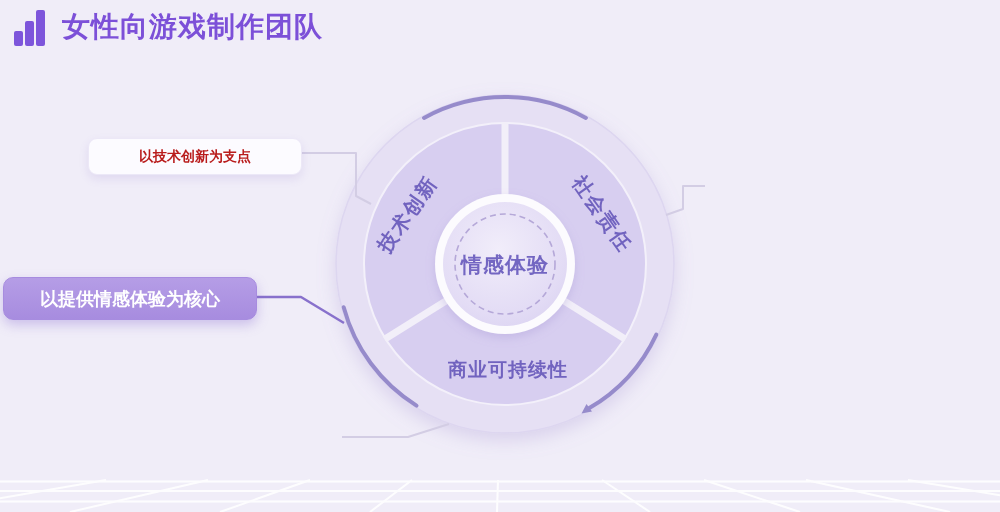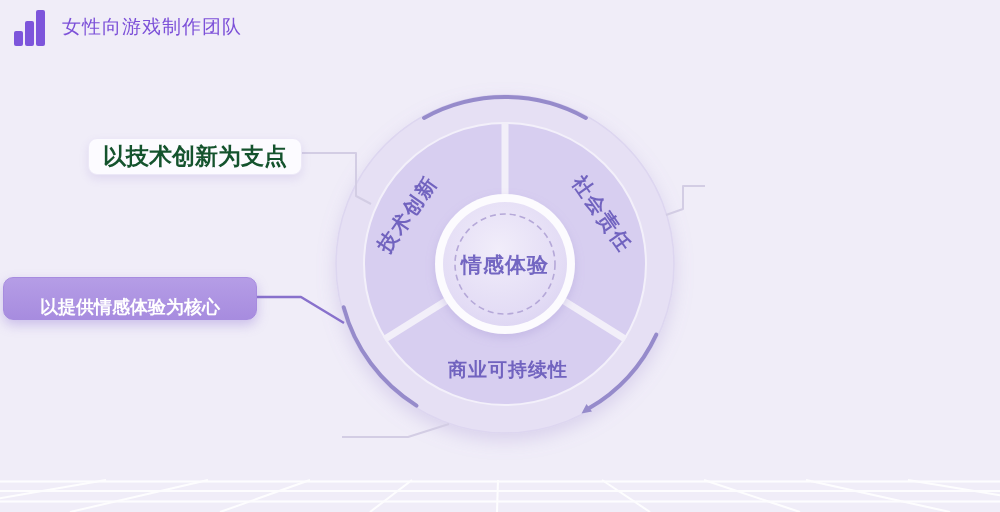--- a/index.html
+++ b/index.html
@@ -11,37 +11,36 @@
     font-family:"Liberation Sans","DejaVu Sans",sans-serif;
   }
   
   .header{position:absolute;left:14px;top:8px;display:flex;align-items:center;gap:16px;}
   .chart-icon{position:relative;width:32px;height:38px;}
   .chart-icon .bar{position:absolute;bottom:0;width:9px;border-radius:2px;background:#7D55DB;}
   .chart-icon .b1{left:0;height:15px;}
   .chart-icon .b2{left:11px;height:25px;}
   .chart-icon .b3{left:22px;height:36px;}
   .page-title{
-    font-size:19px;font-weight:400;color:#7C50D8;letter-spacing:1px;white-space:nowrap;
+    font-size:28px;font-weight:700;color:#7C50D8;letter-spacing:1px;white-space:nowrap;
   }
   
   .svg-layer{position:absolute;left:0;top:0;}
   
   .callout{
     position:absolute;display:flex;align-items:center;justify-content:center;
     background:#FCFBFF;border:1px solid #ECE8F7;border-radius:9px;
     box-shadow:0 4px 10px rgba(125,100,200,0.14);
-    color:#14532d;font-weight:700;font-size:23px;white-space:nowrap;
+    color:#b91c1c;font-weight:700;font-size:14px;white-space:nowrap;
   }
   .callout.highlight{
     background:linear-gradient(180deg,#B59DE6 0%,#A78CDF 100%);
     border:1px solid #A78CDF;color:#FFFFFF;font-size:18px;
     box-shadow:0 5px 12px rgba(135,105,210,0.35);
     border-radius:10px;
-    align-items:flex-end;
   }
   .co-tech{left:88px;top:138px;width:212px;height:35px;}
   .co-social{left:705px;top:166px;width:268px;height:40px;}
   .co-emotion{left:3px;top:277px;width:252px;height:41px;}
   .co-commerce{left:75px;top:423px;width:268px;height:39px;}
 </style>
 </head>
 <body>
 
 <div class="canvas">

